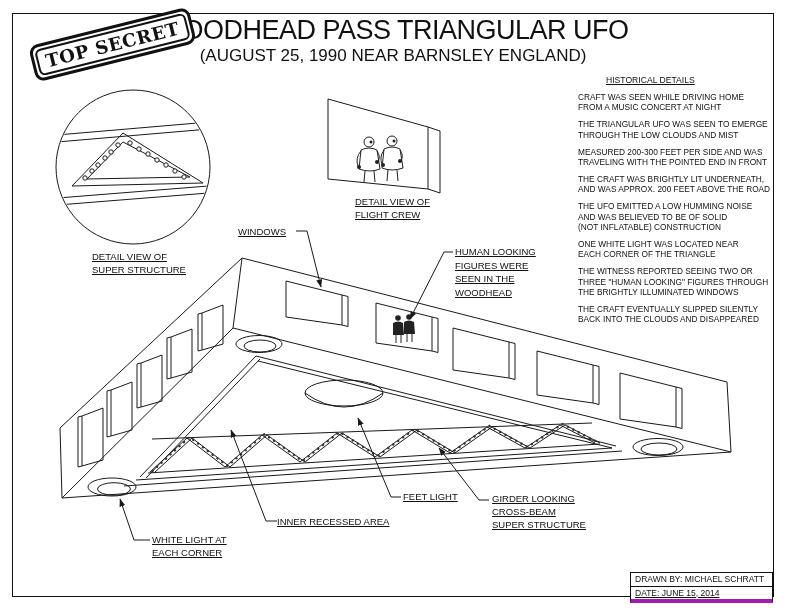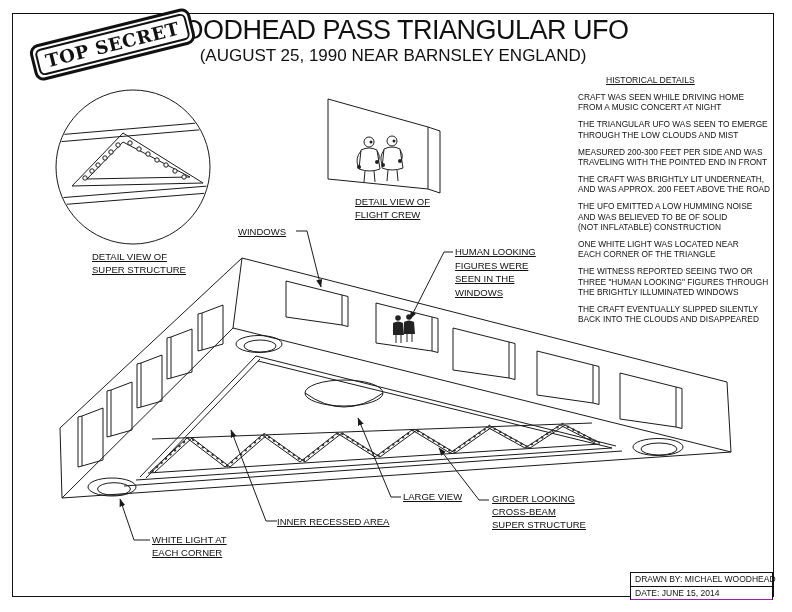--- a/index.html
+++ b/index.html
@@ -18,21 +18,21 @@
          letter-spacing:0.5px;white-space:nowrap;}
   svg.draw{position:absolute;left:0;top:0;}
   .lbl{position:absolute;font-size:9.5px;line-height:13px;white-space:pre-line;text-decoration:underline;}
   .lbl.lh14{line-height:13.5px;}
   .hist{position:absolute;left:578px;top:75px;width:200px;}
   .hist-head{font-size:8.6px;text-decoration:underline;margin-bottom:7px;padding-left:28px;}
   .hist p{font-size:8.3px;line-height:10.4px;margin:0 0 6.5px 0;white-space:pre-line;}
   .tb{position:absolute;left:630px;top:572px;width:143px;font-size:8.5px;}
   .tb-row{border:1px solid #111;border-bottom:none;padding:1px 0 1.5px 4px;
           background:#fff;white-space:nowrap;}
-  .tb-row:last-child{border-bottom:1px solid #a21caf;}
+  .tb-row:last-child{border-bottom:4px solid #a21caf;text-decoration:underline;}
 </style>
 </head>
 <body>
 
 <div class="canvas">
 
   <div class="page-border"></div>
 
   <div class="title">WOODHEAD PASS TRIANGULAR UFO</div>
   <div class="subtitle">(AUGUST 25, 1990 NEAR BARNSLEY ENGLAND)</div>
@@ -195,22 +195,22 @@
   </svg>
 
   <div class="lbl" style="left:92px;top:250px;">DETAIL VIEW OF
 SUPER STRUCTURE</div>
   <div class="lbl" style="left:355px;top:195px;">DETAIL VIEW OF
 FLIGHT CREW</div>
   <div class="lbl" style="left:238px;top:225px;">WINDOWS</div>
   <div class="lbl lh14" style="left:455px;top:245px;">HUMAN LOOKING
 FIGURES WERE
 SEEN IN THE
-WINDOWS</div>
-  <div class="lbl" style="left:403px;top:490px;">LARGE VIEW</div>
+WOODHEAD</div>
+  <div class="lbl" style="left:403px;top:490px;">FEET LIGHT</div>
   <div class="lbl" style="left:277px;top:515px;">INNER RECESSED AREA</div>
   <div class="lbl" style="left:152px;top:533px;">WHITE LIGHT AT
 EACH CORNER</div>
   <div class="lbl" style="left:492px;top:492px;">GIRDER LOOKING
 CROSS-BEAM
 SUPER STRUCTURE</div>
 
   <div class="hist">
     <div class="hist-head">HISTORICAL DETAILS</div>
     <p>CRAFT WAS SEEN WHILE DRIVING HOME
@@ -227,17 +227,17 @@
     <p>ONE WHITE LIGHT WAS LOCATED NEAR
 EACH CORNER OF THE TRIANGLE</p>
     <p>THE WITNESS REPORTED SEEING TWO OR
 THREE "HUMAN LOOKING" FIGURES THROUGH
 THE BRIGHTLY ILLUMINATED WINDOWS</p>
     <p>THE CRAFT EVENTUALLY SLIPPED SILENTLY
 BACK INTO THE CLOUDS AND DISAPPEARED</p>
   </div>
 
   <div class="tb">
-    <div class="tb-row">DRAWN BY: MICHAEL WOODHEAD</div>
+    <div class="tb-row">DRAWN BY: MICHAEL SCHRATT</div>
     <div class="tb-row">DATE: JUNE 15, 2014</div>
   </div>
 
 </div>
 
 </body></html>

